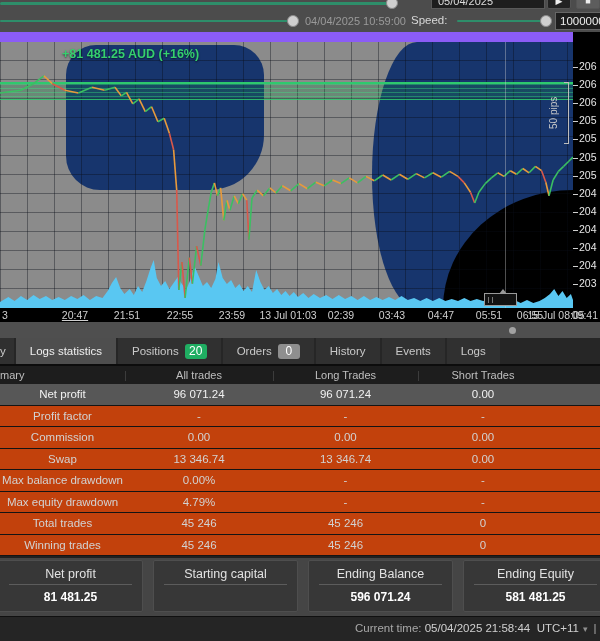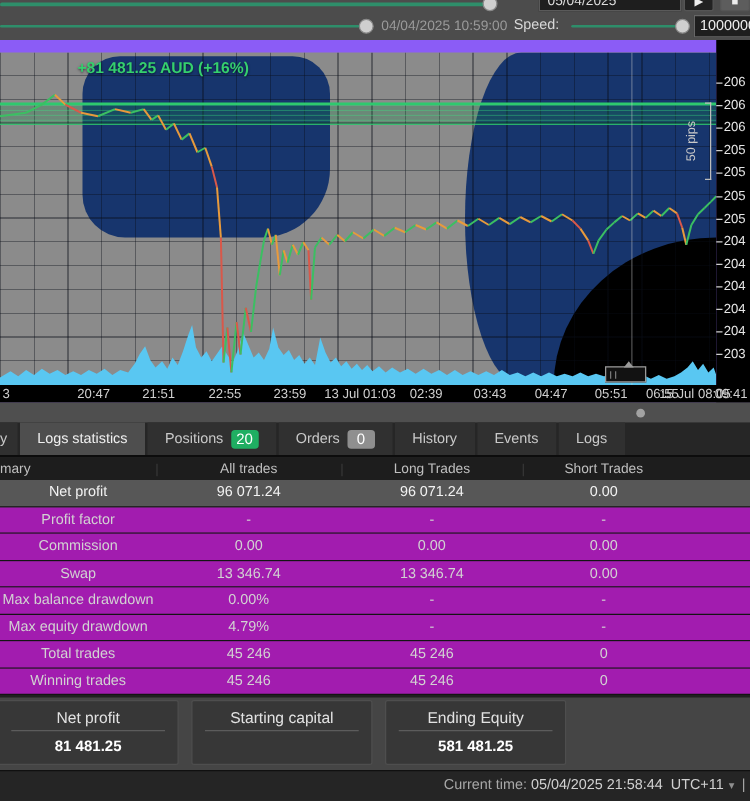--- a/index.html
+++ b/index.html
@@ -73,21 +73,21 @@
   .badge { min-width:22px; height:15px; border-radius:3px; color:#fff; font-size:12px;
     display:flex; align-items:center; justify-content:center; padding:0 4px; }
 
   
   #stats-table { position:absolute; left:0; top:366px; width:600px; height:192px; background:#202020; }
   .t-row { display:grid; grid-template-columns:125px 148px 145px 130px 52px; align-items:center; }
   #t-header { height:18px; color:#bfbfbf; font-size:11px; background:#1d1d1d; }
   #t-header .cell { position:relative; }
   #t-header .cell:not(:first-child):before { content:""; position:absolute; left:0; top:2px;
     width:1px; height:12px; background:#3c3c3c; }
-  .t-body-row { height:21.5px; background:#a21caf; border-bottom:1px solid #141414;
+  .t-body-row { height:21.5px; background:#c2410c; border-bottom:1px solid #141414;
     color:#d2d2d2; font-size:11.5px; }
   .t-body-row.selected { background:#575757; color:#f2f2f2; }
   .cell { text-align:center; overflow:hidden; white-space:nowrap; }
   .cell.label { text-align:center; }
   #t-header .cell.label { text-align:left; }
 
   
   #cards { position:absolute; left:-2px; top:560px; width:625px; height:52px; display:flex; gap:10px; }
   .card { flex:0 0 145px; background:#373737; border:1px solid #4e4e4e; border-radius:2px; }
   .card-title { margin:3px 10px 0; height:21px; line-height:21px; text-align:center;
@@ -236,21 +236,21 @@
       <span class="price-tick" style="top: 137px;"><b>205</b></span>
       <span class="price-tick" style="top: 155px;"><b>204</b></span>
       <span class="price-tick" style="top: 173px;"><b>204</b></span>
       <span class="price-tick" style="top: 191px;"><b>204</b></span>
       <span class="price-tick" style="top: 209px;"><b>204</b></span>
       <span class="price-tick" style="top: 227px;"><b>204</b></span>
       <span class="price-tick" style="top: 245px;"><b>203</b></span>
     </div>
   <div id="time-axis">
       <span class="time-tick" style="left: 2px;">3</span>
-      <span class="time-tick" style="left: 75px; transform: translateX(-50%);">20:47</span>
+      <span class="time-tick" style="left: 75px; transform: translateX(-50%); text-decoration: underline;">20:47</span>
       <span class="time-tick" style="left: 127px; transform: translateX(-50%);">21:51</span>
       <span class="time-tick" style="left: 180px; transform: translateX(-50%);">22:55</span>
       <span class="time-tick" style="left: 232px; transform: translateX(-50%);">23:59</span>
       <span class="time-tick" style="left: 288px; transform: translateX(-50%);">13 Jul 01:03</span>
       <span class="time-tick" style="left: 341px; transform: translateX(-50%);">02:39</span>
       <span class="time-tick" style="left: 392px; transform: translateX(-50%);">03:43</span>
       <span class="time-tick" style="left: 441px; transform: translateX(-50%);">04:47</span>
       <span class="time-tick" style="left: 489px; transform: translateX(-50%);">05:51</span>
       <span class="time-tick" style="left: 530px; transform: translateX(-50%);">06:55</span>
       <span class="time-tick" style="left: 556px; transform: translateX(-50%);">15 Jul 08:05</span>
@@ -358,20 +358,24 @@
 
 <div id="cards">
     <div class="card">
       <div class="card-title">Net profit</div>
       <div class="card-value">81 481.25</div>
     </div>
     <div class="card">
       <div class="card-title">Starting capital</div>
     </div>
     <div class="card">
+      <div class="card-title">Ending Balance</div>
+      <div class="card-value">596 071.24</div>
+    </div>
+    <div class="card">
       <div class="card-title">Ending Equity</div>
       <div class="card-value">581 481.25</div>
     </div>
   </div>
 
 <div id="status-bar">
   <div id="status-inner">
     <span class="dim">Current time:</span>
     <span>05/04/2025 21:58:44</span>&nbsp;&nbsp;<span>UTC+11</span><span class="caret">▾</span><span class="dim">| 110</span>
   </div>

